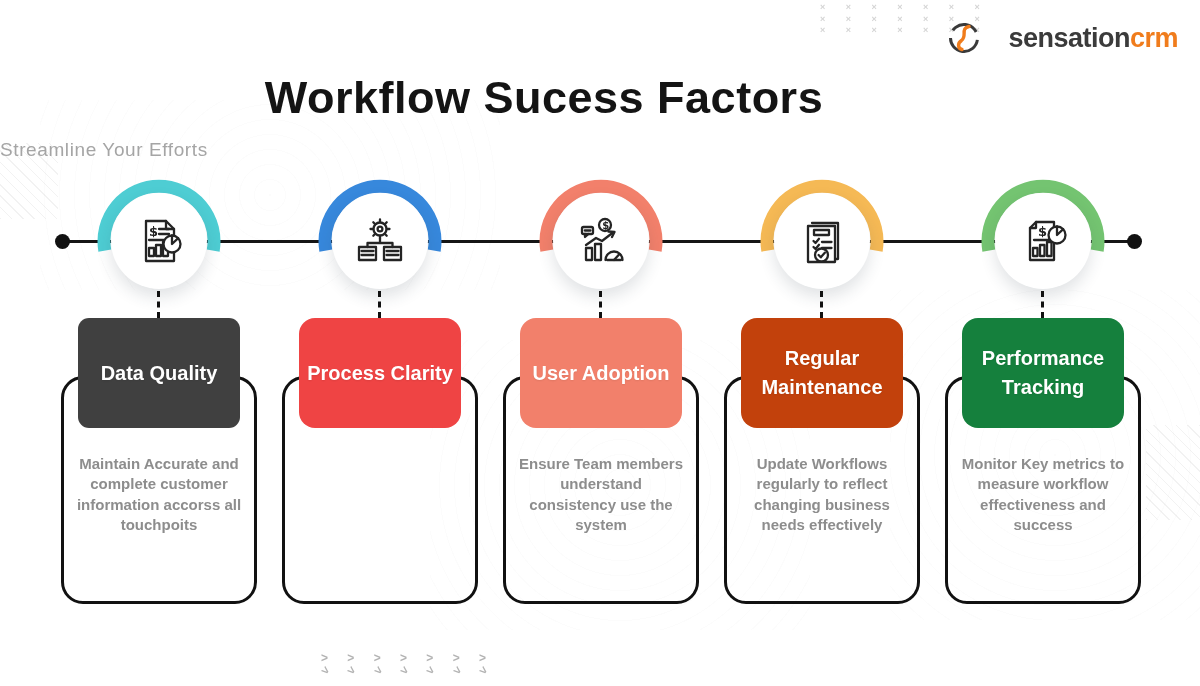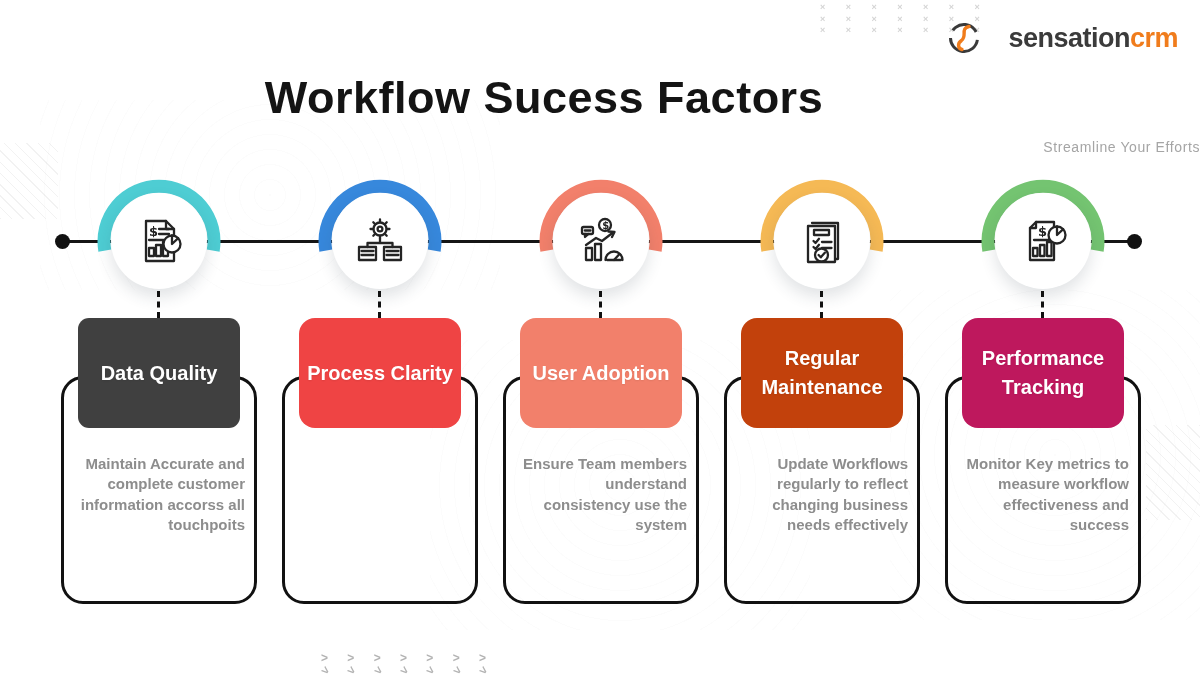--- a/index.html
+++ b/index.html
@@ -12,40 +12,40 @@
   .hatch { position:absolute; background:repeating-linear-gradient(45deg, rgba(0,0,0,0.05) 0 1px, transparent 1px 8px); pointer-events:none; }
 
   .dotgrid { position:absolute; left:820px; top:2px; color:#d4d4d4; font-size:9px; line-height:11.5px; letter-spacing:9px; font-weight:700; }
 
   .logo { position:absolute; top:20px; right:22px; display:flex; align-items:center; gap:4px; }
   .logo-text { font-size:27px; font-weight:800; letter-spacing:-0.5px; color:#3b3b3b;margin-left:22px; }
   .logo-text .accent { font-weight:800; }
 
   .title { position:absolute; left:0; top:72px; width:1088px; text-align:center;
            font-size:45px; font-weight:800; color:#141414; letter-spacing:.5px; }
-  .subtitle { position:absolute; left:0; top:139px; width:1200px; text-align:right;
-              font-size:14px; font-weight:500; color:#a5a5a5; letter-spacing:.6px; }
+  .subtitle { position:absolute; left:0; top:139px; width:1200px; text-align:left;
+              font-size:19px; font-weight:500; color:#a5a5a5; letter-spacing:.6px; }
 
   .timeline { position:absolute; left:62px; top:240px; width:1072px; height:3px; background:#151515; z-index:1; }
   .enddot { position:absolute; width:15px; height:15px; border-radius:50%; background:#111; z-index:1; }
   .enddot.left { left:55px; top:234px; }
   .enddot.right { left:1127px; top:234px; }
 
   .col { position:absolute; top:179px; width:220px; height:440px; z-index:2; }
   .circle { position:absolute; left:48px; top:0; width:124px; height:124px; }
   .circle svg.ring { position:absolute; left:0; top:0; }
   .inner { position:absolute; left:14px; top:14px; width:96px; height:96px; border-radius:50%;
            background:#fff; box-shadow:0 8px 16px rgba(40,60,70,.14); display:flex; align-items:center; justify-content:center; }
   .connector { position:absolute; left:108px; top:112px; height:27px; width:0; border-left:3px dashed #111; }
   .titlebox { position:absolute; left:29px; top:139px; width:162px; height:110px; border-radius:16px;
               display:flex; align-items:center; justify-content:center; text-align:center; padding:8px; z-index:3; }
   .titlebox .t { color:#fff; font-size:20px; font-weight:700; line-height:1.45; text-shadow:0 1px 2px rgba(0,0,0,.08); }
   .outline { position:absolute; left:12px; top:197px; width:196px; height:228px; border:3px solid #111;
              border-radius:22px; z-index:2; background:transparent; }
-  .desc { position:absolute; left:12px; top:275px; width:196px; padding:0 12px; text-align:right; z-index:4;
+  .desc { position:absolute; left:12px; top:275px; width:196px; padding:0 12px; text-align:center; z-index:4;
           font-size:15px; font-weight:700; color:#8d8d8d; line-height:1.35; }
 
   .chev { position:absolute; color:#b3b3b3; font-size:12px; font-weight:700; letter-spacing:8px; }
   .chev-row1 { left:321px; top:651px; }
   .chev-row2 { left:321px; top:666px; }
   .rot-chars span { display:inline-block; transform:rotate(40deg); }
 
   .icon-svg { stroke:#242424; fill:none; stroke-width:2.3; stroke-linecap:round; stroke-linejoin:round; }
   .icon-svg text { stroke:none; fill:#242424; font-family:"DejaVu Sans",sans-serif; font-weight:bold; }
 </style>
@@ -202,21 +202,21 @@
           <path d="M18 26 H34"></path>
           <rect x="17" y="34" width="4.5" height="8"></rect>
             <rect x="24" y="31" width="4.5" height="11"></rect>
             <rect x="31" y="28" width="4.5" height="14"></rect>
           <circle cx="41" cy="21" r="8.5" fill="#fff"></circle>
             <path d="M41 21 V12.5 M41 21 L47.2 15.2"></path>
         </svg>
       </div>
     </div>
     <div class="connector"></div>
-    <div class="titlebox" style="background-color: #be185d;">
+    <div class="titlebox" style="background-color: #15803d;">
       <div class="t">Performance Tracking</div>
     </div>
     <div class="outline"></div>
     <div class="desc">Monitor Key metrics to measure workflow effectiveness and success</div>
   </div>
 
   <div class="chev chev-row1">&gt; &gt; &gt; &gt; &gt; &gt; &gt;</div>
   <div class="chev chev-row2 rot-chars"><span>&gt;</span> <span>&gt;</span> <span>&gt;</span> <span>&gt;</span> <span>&gt;</span> <span>&gt;</span> <span>&gt;</span></div>
 
 </div>

